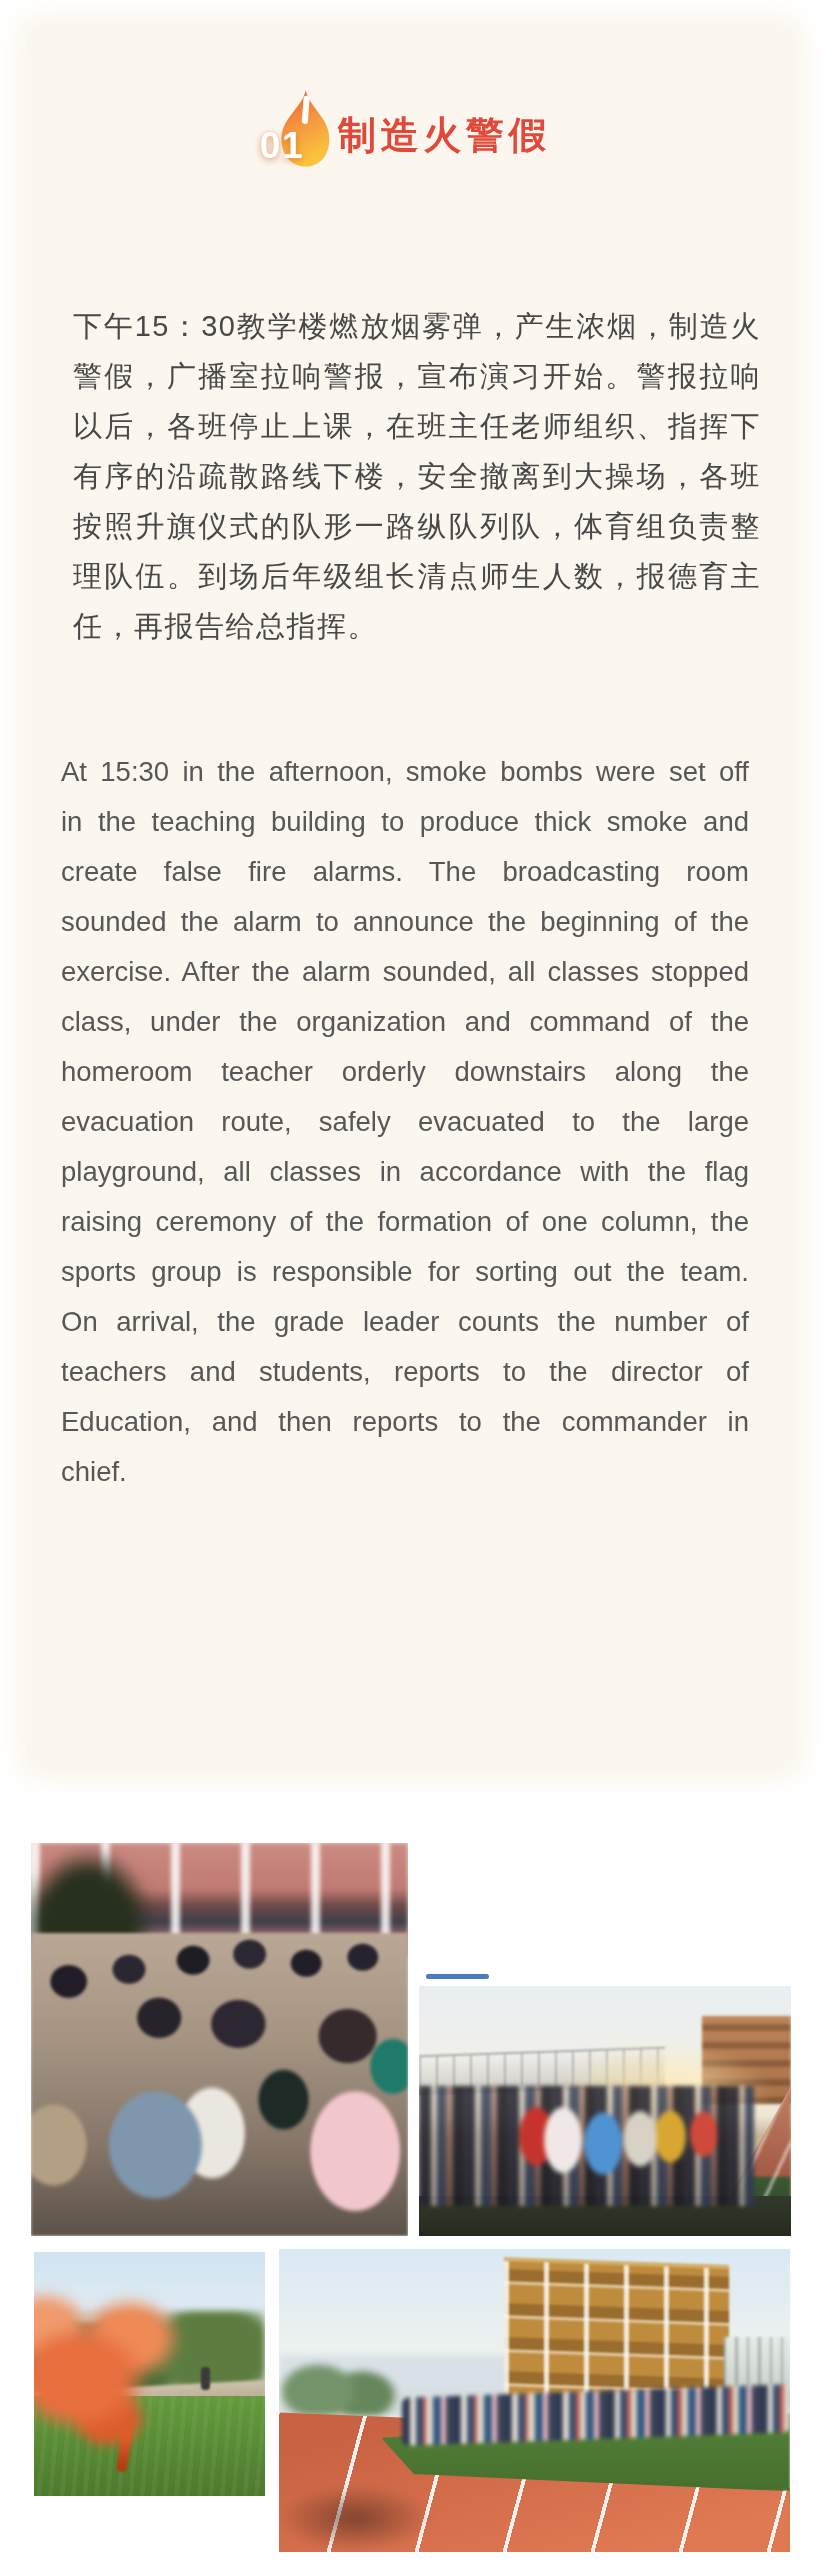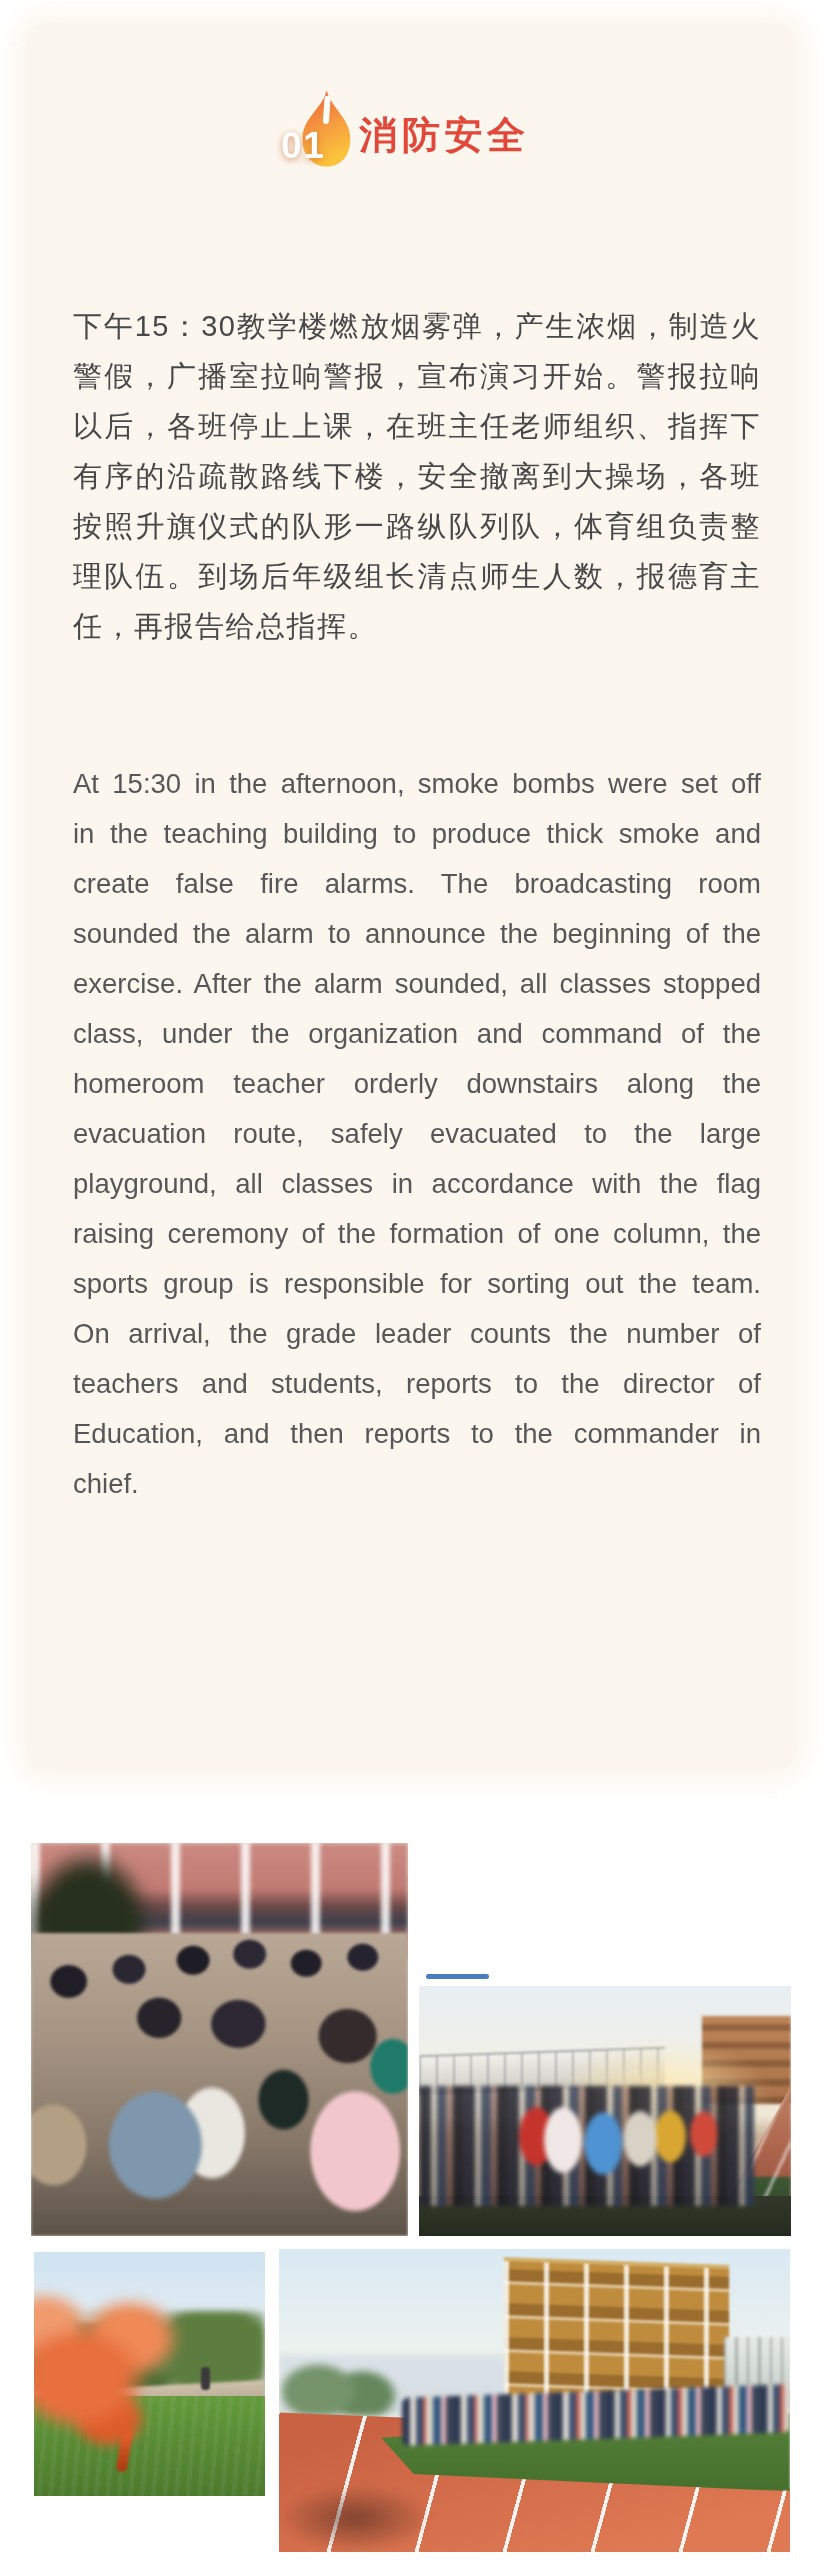--- a/index.html
+++ b/index.html
@@ -13,21 +13,21 @@
   .header{position:absolute;left:0;right:0;top:66px;display:flex;justify-content:center;
           align-items:center;}
   .flame{position:relative;width:66px;height:79px;flex:0 0 auto;}
   .flame svg{display:block;width:66px;height:79px;}
   .flame .num{position:absolute;left:-12.2px;bottom:1.5px;font-size:37px;font-weight:800;color:#ffffff;
         letter-spacing:1.5px;text-shadow:0 2.3px 7.6px rgba(190,80,25,.55),0 0 1.5px rgba(255,200,140,.8);}
   .title{margin:0;margin-top:13.7px;font-size:38px;font-weight:700;color:#e2483a;letter-spacing:4.6px;}
   
   .zh{position:absolute;left:35px;top:266px;width:688px;margin:12px;
       font-size:29px;line-height:50px;letter-spacing:1.5px;color:#484848;text-align:justify;}
-  .en{position:absolute;left:35px;top:724px;width:688px;margin:12px;
+  .en{position:absolute;left:35px;top:724px;width:688px;margin:0;
       font-size:27.5px;line-height:50px;word-spacing:3.1px;color:#575757;text-align:justify;}
   
   .divider{position:absolute;left:426px;top:1974px;width:63px;height:4.6px;border-radius:2.3px;}
   
   .photo{position:absolute;overflow:hidden;background:#d8d4cc;}
   .photo1{left:30.5px;top:1843px;width:377px;height:393px;}
   .photo2{left:419px;top:1986px;width:372px;height:250px;}
   .photo3{left:34px;top:2252px;width:231px;height:244px;}
   .photo4{left:279px;top:2249px;width:511px;height:303px;}
   .ly{position:absolute;}
@@ -161,21 +161,21 @@
               <stop offset="0" stop-color="#ed5a38"></stop>
               <stop offset="0.55" stop-color="#f59a40"></stop>
               <stop offset="1" stop-color="#fbc33c"></stop>
             </linearGradient>
           </defs>
           <path d="M44 2 C38 26, 12 38, 12 66 C12 89, 27 102, 44 102 C61 102, 75 89, 75 66 C75 38, 50 26, 44 2 Z" fill="url(#fg)"></path>
           <rect x="40" y="9" width="8" height="37" rx="4" fill="#fffdf8" transform="rotate(4 44 27)"></rect>
         </svg>
         <span class="num">01</span>
       </div>
-      <h1 class="title">消防安全</h1>
+      <h1 class="title">制造火警假</h1>
     </div>
 
     <p class="zh">下午15：30教学楼燃放烟雾弹，产生浓烟，制造火警假，广播室拉响警报，宣布演习开始。警报拉响以后，各班停止上课，在班主任老师组织、指挥下有序的沿疏散路线下楼，安全撤离到大操场，各班按照升旗仪式的队形一路纵队列队，体育组负责整理队伍。到场后年级组长清点师生人数，报德育主任，再报告给总指挥。</p>
 
     <p class="en">At 15:30 in the afternoon, smoke bombs were set off in the teaching building to produce thick smoke and create false fire alarms. The broadcasting room sounded the alarm to announce the beginning of the exercise. After the alarm sounded, all classes stopped class, under the organization and command of the homeroom teacher orderly downstairs along the evacuation route, safely evacuated to the large playground, all classes in accordance with the flag raising ceremony of the formation of one column, the sports group is responsible for sorting out the team. On arrival, the grade leader counts the number of teachers and students, reports to the director of Education, and then reports to the commander in chief.</p>
 
   </div>
 
   <div class="divider" style="background:#4a7dc0;"></div>
 

